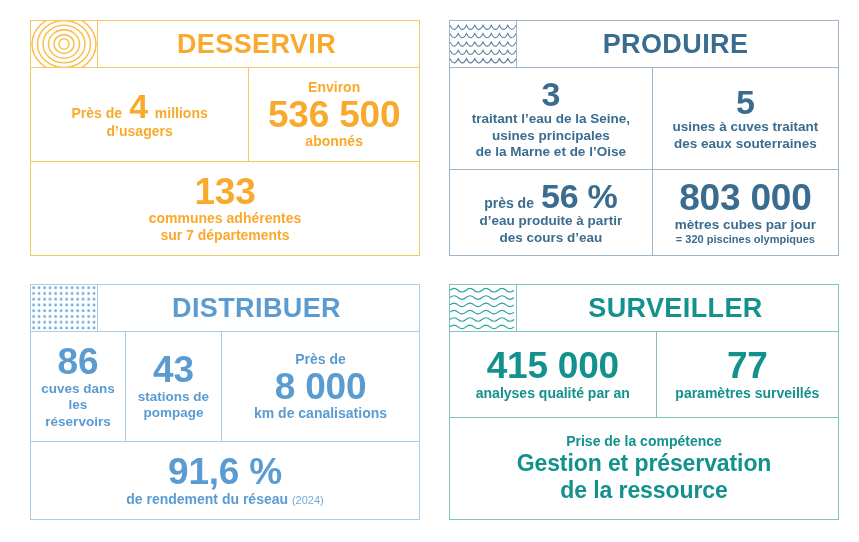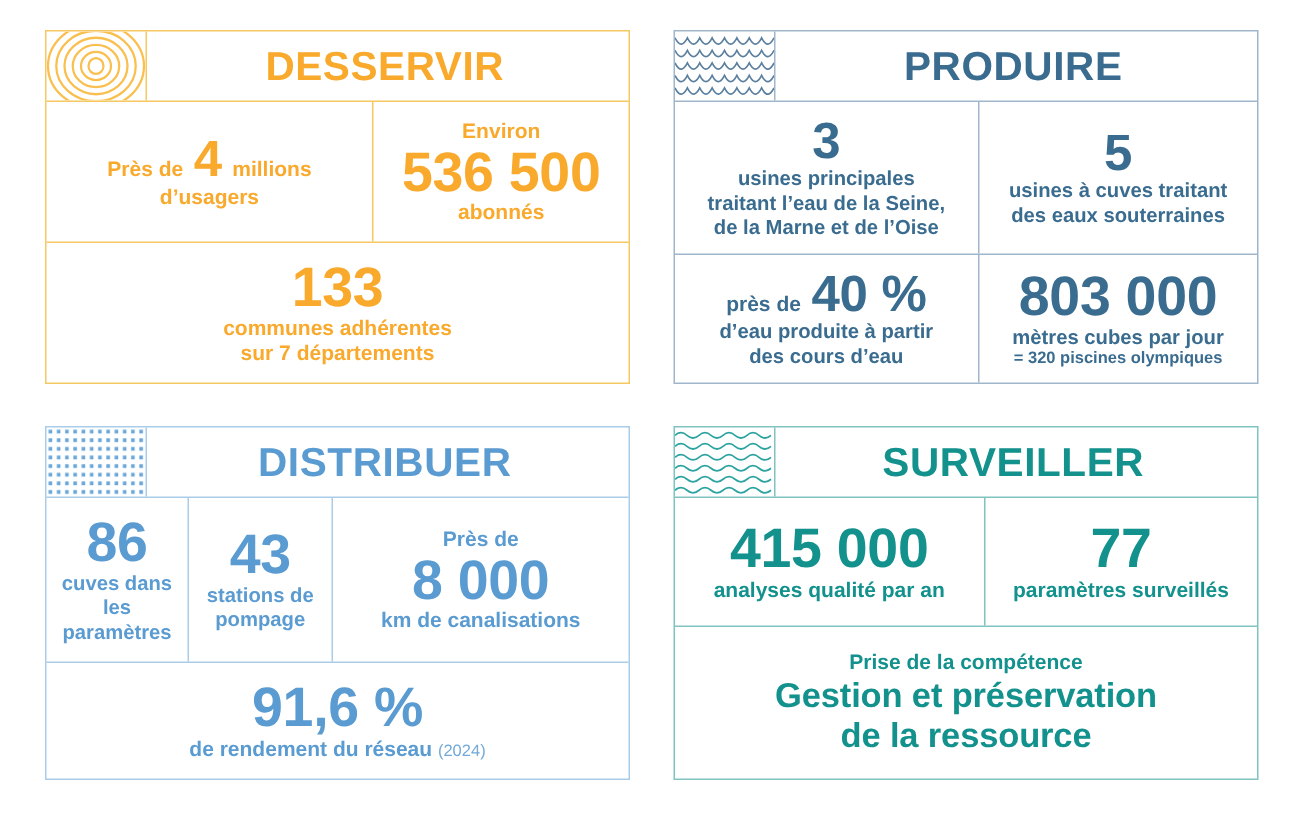--- a/index.html
+++ b/index.html
@@ -207,36 +207,36 @@
             <path d="M0 36 q4.1 8 8.25 0 q4.1 8 8.25 0 q4.1 8 8.25 0 q4.1 8 8.25 0 q4.1 8 8.25 0 q4.1 8 8.25 0 q4.1 8 8.25 0 q4.1 8 8.25 0"></path>
           </g>
         </svg>
       </div>
       <div class="ptitle">PRODUIRE</div>
     </div>
 
     <div class="prow">
       <div class="cell prod-c1">
         <div class="big">3</div>
+        <div class="small tight">traitant l’eau de la Seine,</div>
         <div class="small tight">usines principales</div>
-        <div class="small tight">traitant l’eau de la Seine,</div>
         <div class="small tight">de la Marne et de l’Oise</div>
       </div>
       <div class="cell prod-c2">
         <div class="big">5</div>
         <div class="small tight">usines à cuves traitant</div>
         <div class="small tight">des eaux souterraines</div>
       </div>
     </div>
 
     <div class="prow">
       <div class="cell prod-c1">
         <div class="inlineblock">
           <span class="pre">près de</span>
-          <span class="big">40 %</span>
+          <span class="big">56 %</span>
         </div>
         <div class="small tight">d’eau produite à partir</div>
         <div class="small tight">des cours d’eau</div>
       </div>
       <div class="cell prod-c2">
         <div class="big xl">803 000</div>
         <div class="small tight">mètres cubes par jour</div>
         <div class="tiny">= 320 piscines olympiques</div>
       </div>
     </div>
@@ -254,21 +254,21 @@
           <rect x="0" y="0" width="66" height="44" fill="url(#dots-dist)"></rect>
         </svg>
       </div>
       <div class="ptitle">DISTRIBUER</div>
     </div>
 
     <div class="prow">
       <div class="cell dist-c1">
         <div class="big xl">86</div>
         <div class="small tight">cuves dans</div>
-        <div class="small tight">les paramètres</div>
+        <div class="small tight">les réservoirs</div>
       </div>
       <div class="cell dist-c2">
         <div class="big xl">43</div>
         <div class="small tight">stations de</div>
         <div class="small tight">pompage</div>
       </div>
       <div class="cell dist-c3">
         <div class="small">Près de</div>
         <div class="big xl">8 000</div>
         <div class="small">km de canalisations</div>

